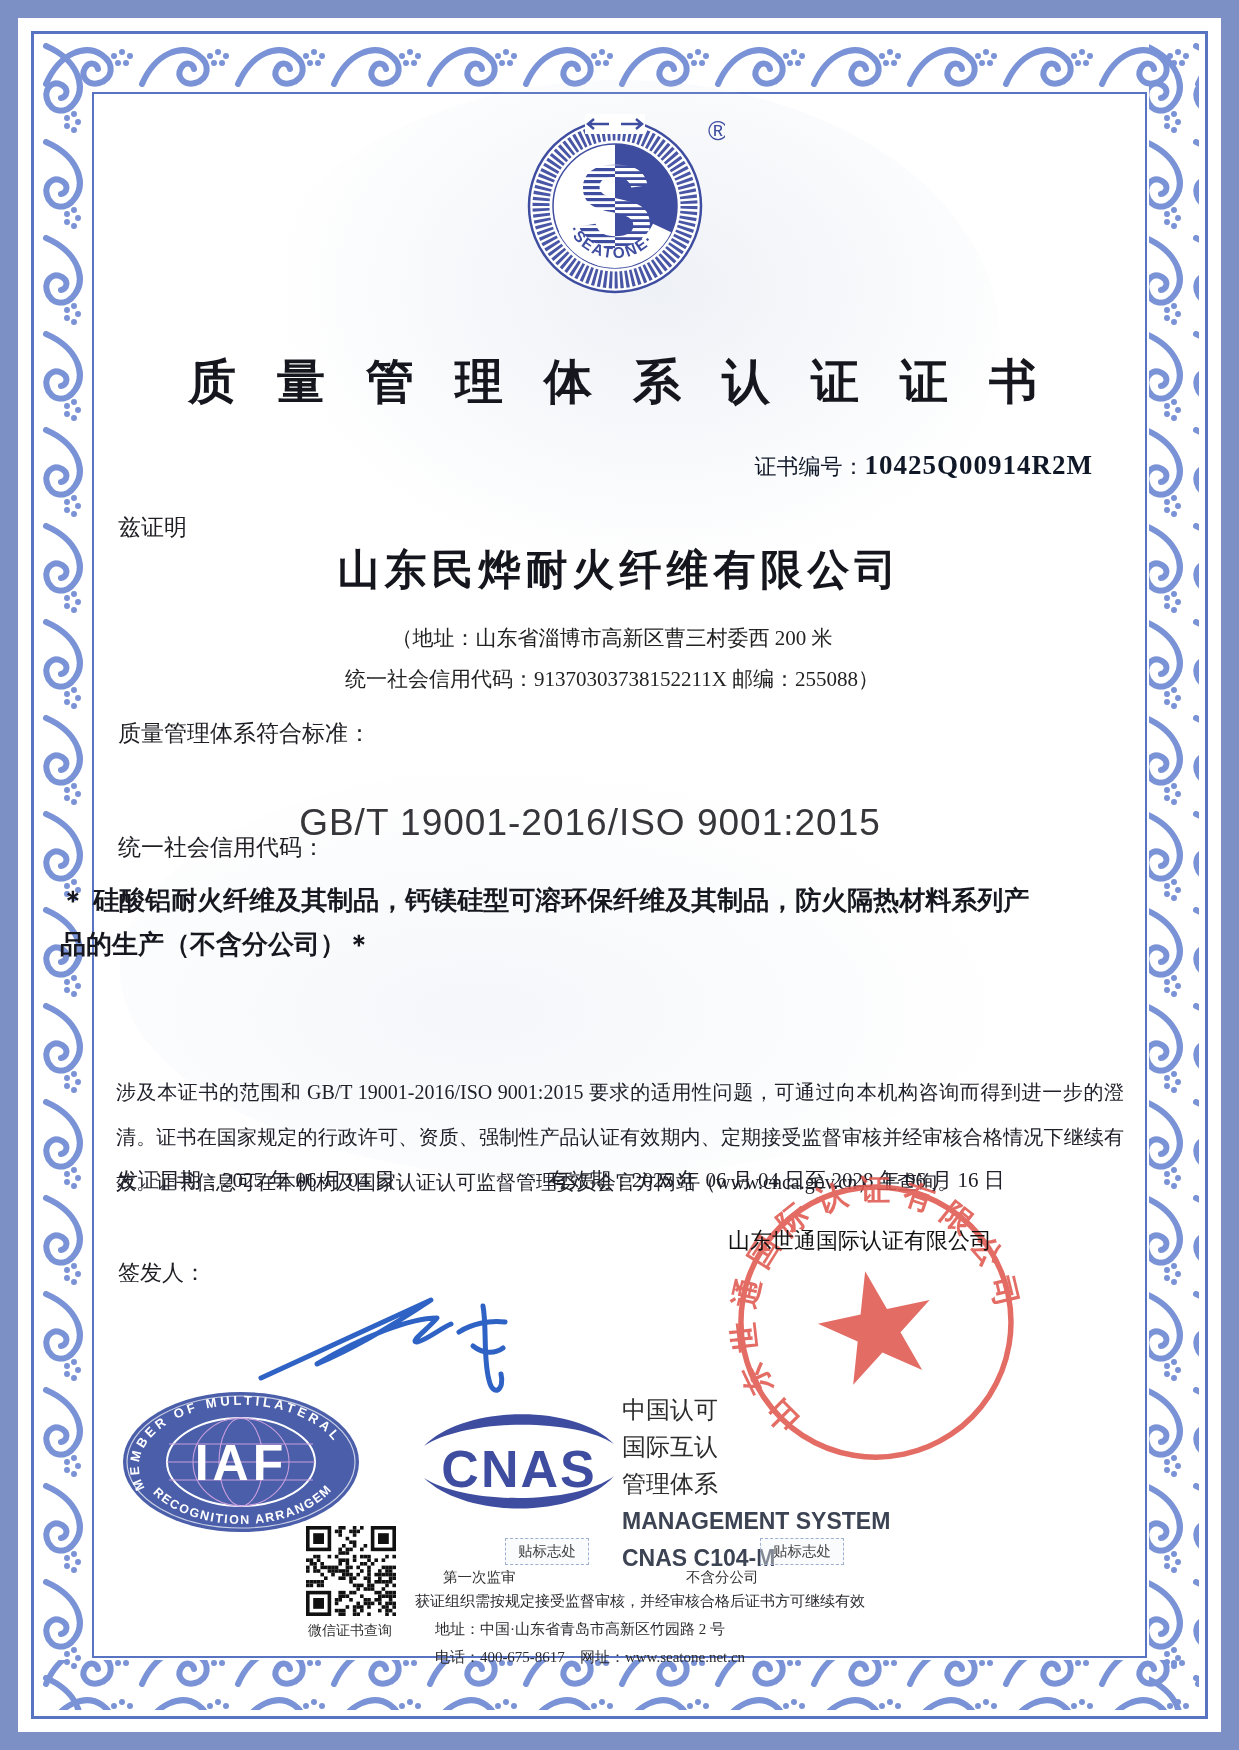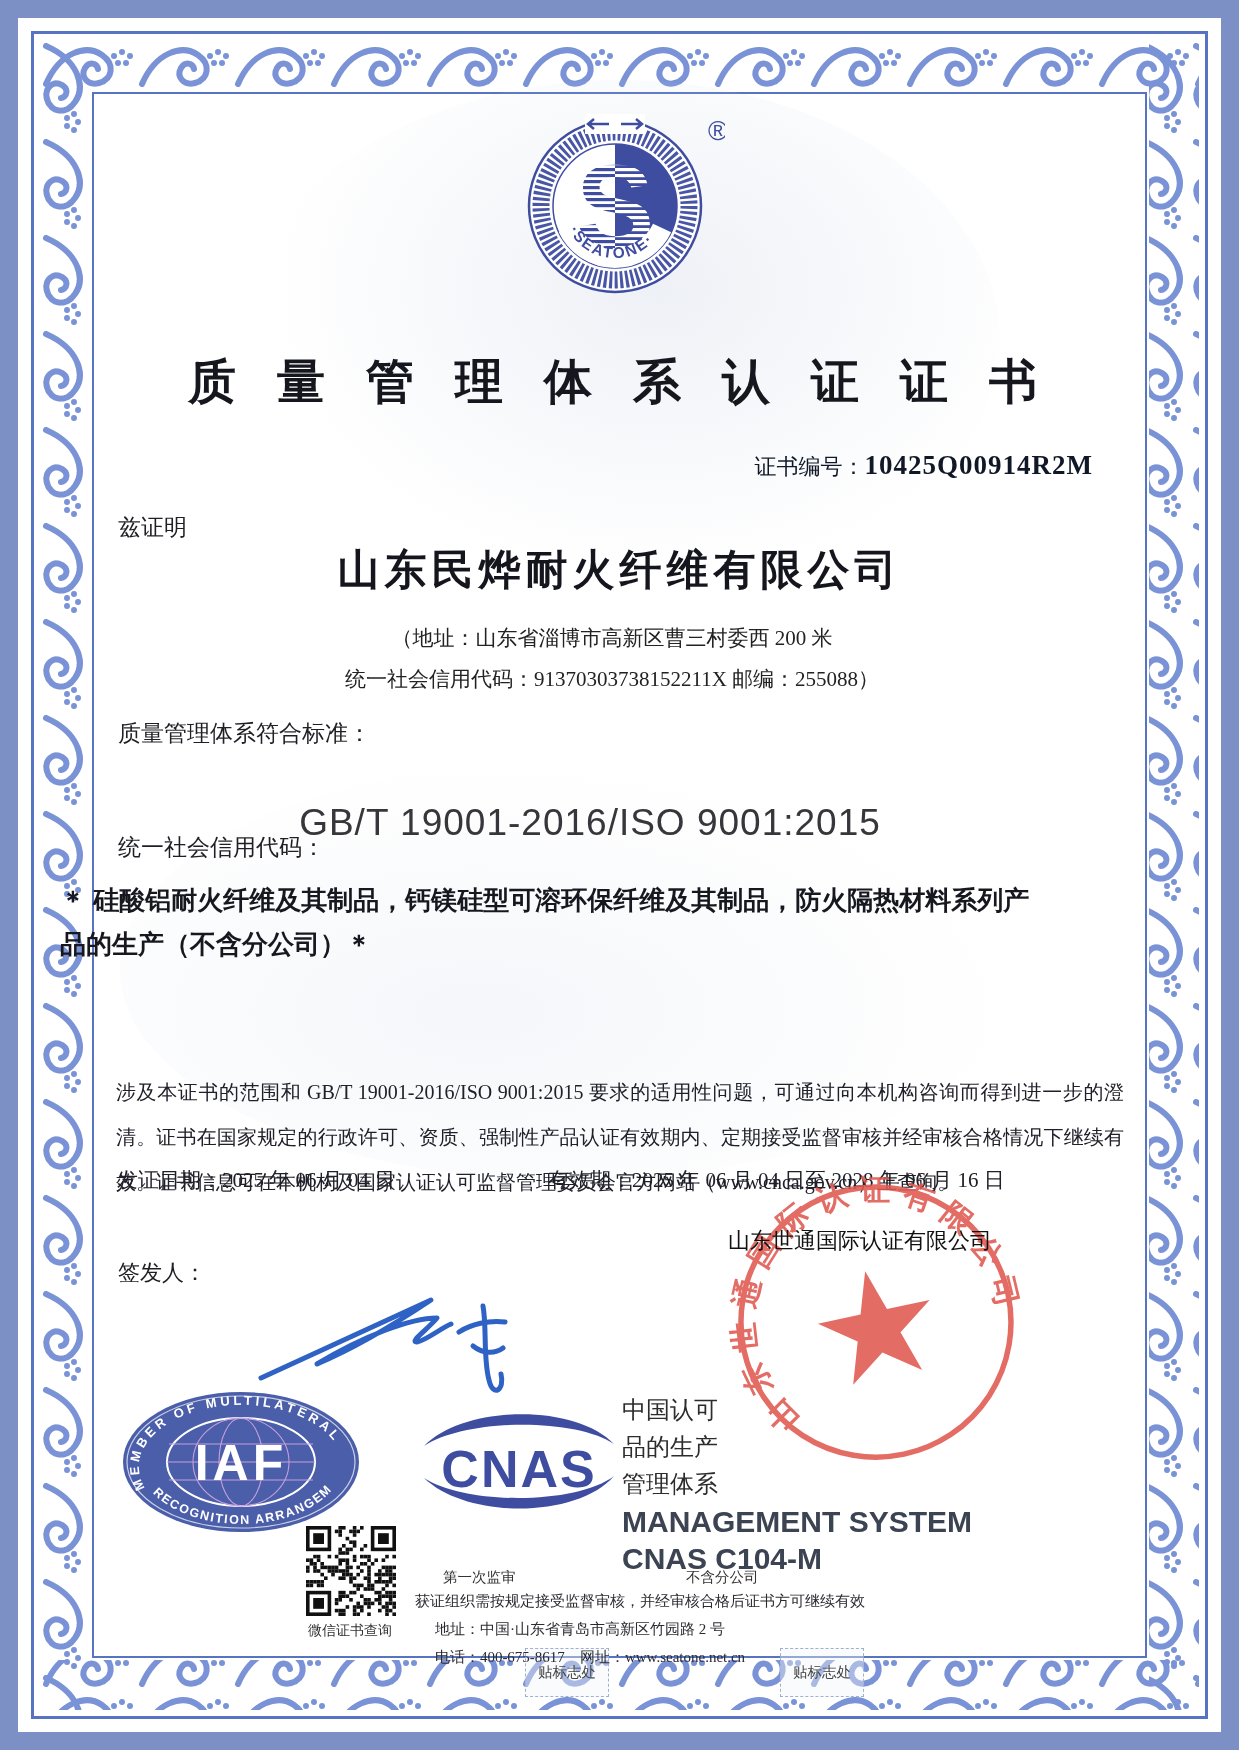--- a/index.html
+++ b/index.html
@@ -37,25 +37,25 @@
            line-height:44px; color:#17171f; font-family:"Liberation Sans", sans-serif; }
   .disclaimer { left:116px; top:1070px; width:1008px; font-size:20px; line-height:45px;
                 text-align:justify; color:#20202a; }
   .dateline { top:1166px; font-size:21px; color:#20202a; white-space:nowrap; }
   .issue { left:117px; } .valid { left:548px; }
   .signer { left:118px; top:1258px; font-size:22px; }
   .issuer { left:728px; top:1226px; font-size:22px; color:#111; z-index:6; }
 
   .cnas-block { left:622px; top:1392px; width:360px; line-height:37px; }
   .cnas-block .zh { font-size:24px; color:#2c2c2c; font-weight:500; }
-  .cnas-block .en { font-size:30px; color:#3c4353; font-weight:bold; font-family:"Liberation Sans", sans-serif; }
+  .cnas-block .en { font-size:23px; color:#3c4353; font-weight:bold; font-family:"Liberation Sans", sans-serif; }
 
   .audit-label { top:1568px; font-size:14.5px; color:#333; }
-  .sticker-box { top:1648px; font-size:14.5px; color:#444; border:1.6px dashed #9fb0d0;
-                 padding:14px 12px; background:rgba(240,244,250,0.4);margin-left:20px; }
+  .sticker-box { top:1538px; font-size:14.5px; color:#444; border:1.6px dashed #9fb0d0;
+                 padding:3px 12px; background:rgba(240,244,250,0.4); }
   .note { left:330px; top:1592px; width:620px; text-align:center; font-size:15px; color:#2a2a30; }
   .f-addr { left:335px; top:1620px; width:490px; text-align:center; font-size:15px; color:#2a2a30; }
   .f-tel { left:335px; top:1648px; width:510px; text-align:center; font-size:15px; color:#2a2a30; }
   .qr-caption { left:300px; top:1622px; width:100px; text-align:center; font-size:14px; color:#333; }
 
   svg text { font-family:"Liberation Sans", sans-serif; }
 </style>
 </head>
 <body>
 
@@ -410,21 +410,21 @@
   <div class="abs qr-caption">微信证书查询</div>
 
   <svg class="abs" style="left:416px;top:1398px;" width="205" height="132">
     <path d="M8,48 C50,6 160,6 198,46 C160,20 50,20 8,48 Z" fill="#3f4da0"></path>
     <path d="M8,80 C52,122 162,120 198,78 C162,106 52,108 8,80 Z" fill="#3f4da0"></path>
     <text x="103" y="89" font-size="52" font-weight="bold" fill="#3f4da0" text-anchor="middle" letter-spacing="2">CNAS</text>
   </svg>
 
   <div class="abs cnas-block">
     <div class="zh">中国认可</div>
-    <div class="zh">品的生产</div>
+    <div class="zh">国际互认</div>
     <div class="zh">管理体系</div>
     <div class="en">MANAGEMENT SYSTEM</div>
     <div class="en">CNAS C104-M</div>
   </div>
 
   <span class="abs audit-label" style="left:443px;">第一次监审</span>
   <span class="abs sticker-box" style="left:505px;">贴标志处</span>
   <span class="abs audit-label" style="left:686px;">不含分公司</span>
   <span class="abs sticker-box" style="left:760px;">贴标志处</span>
 

